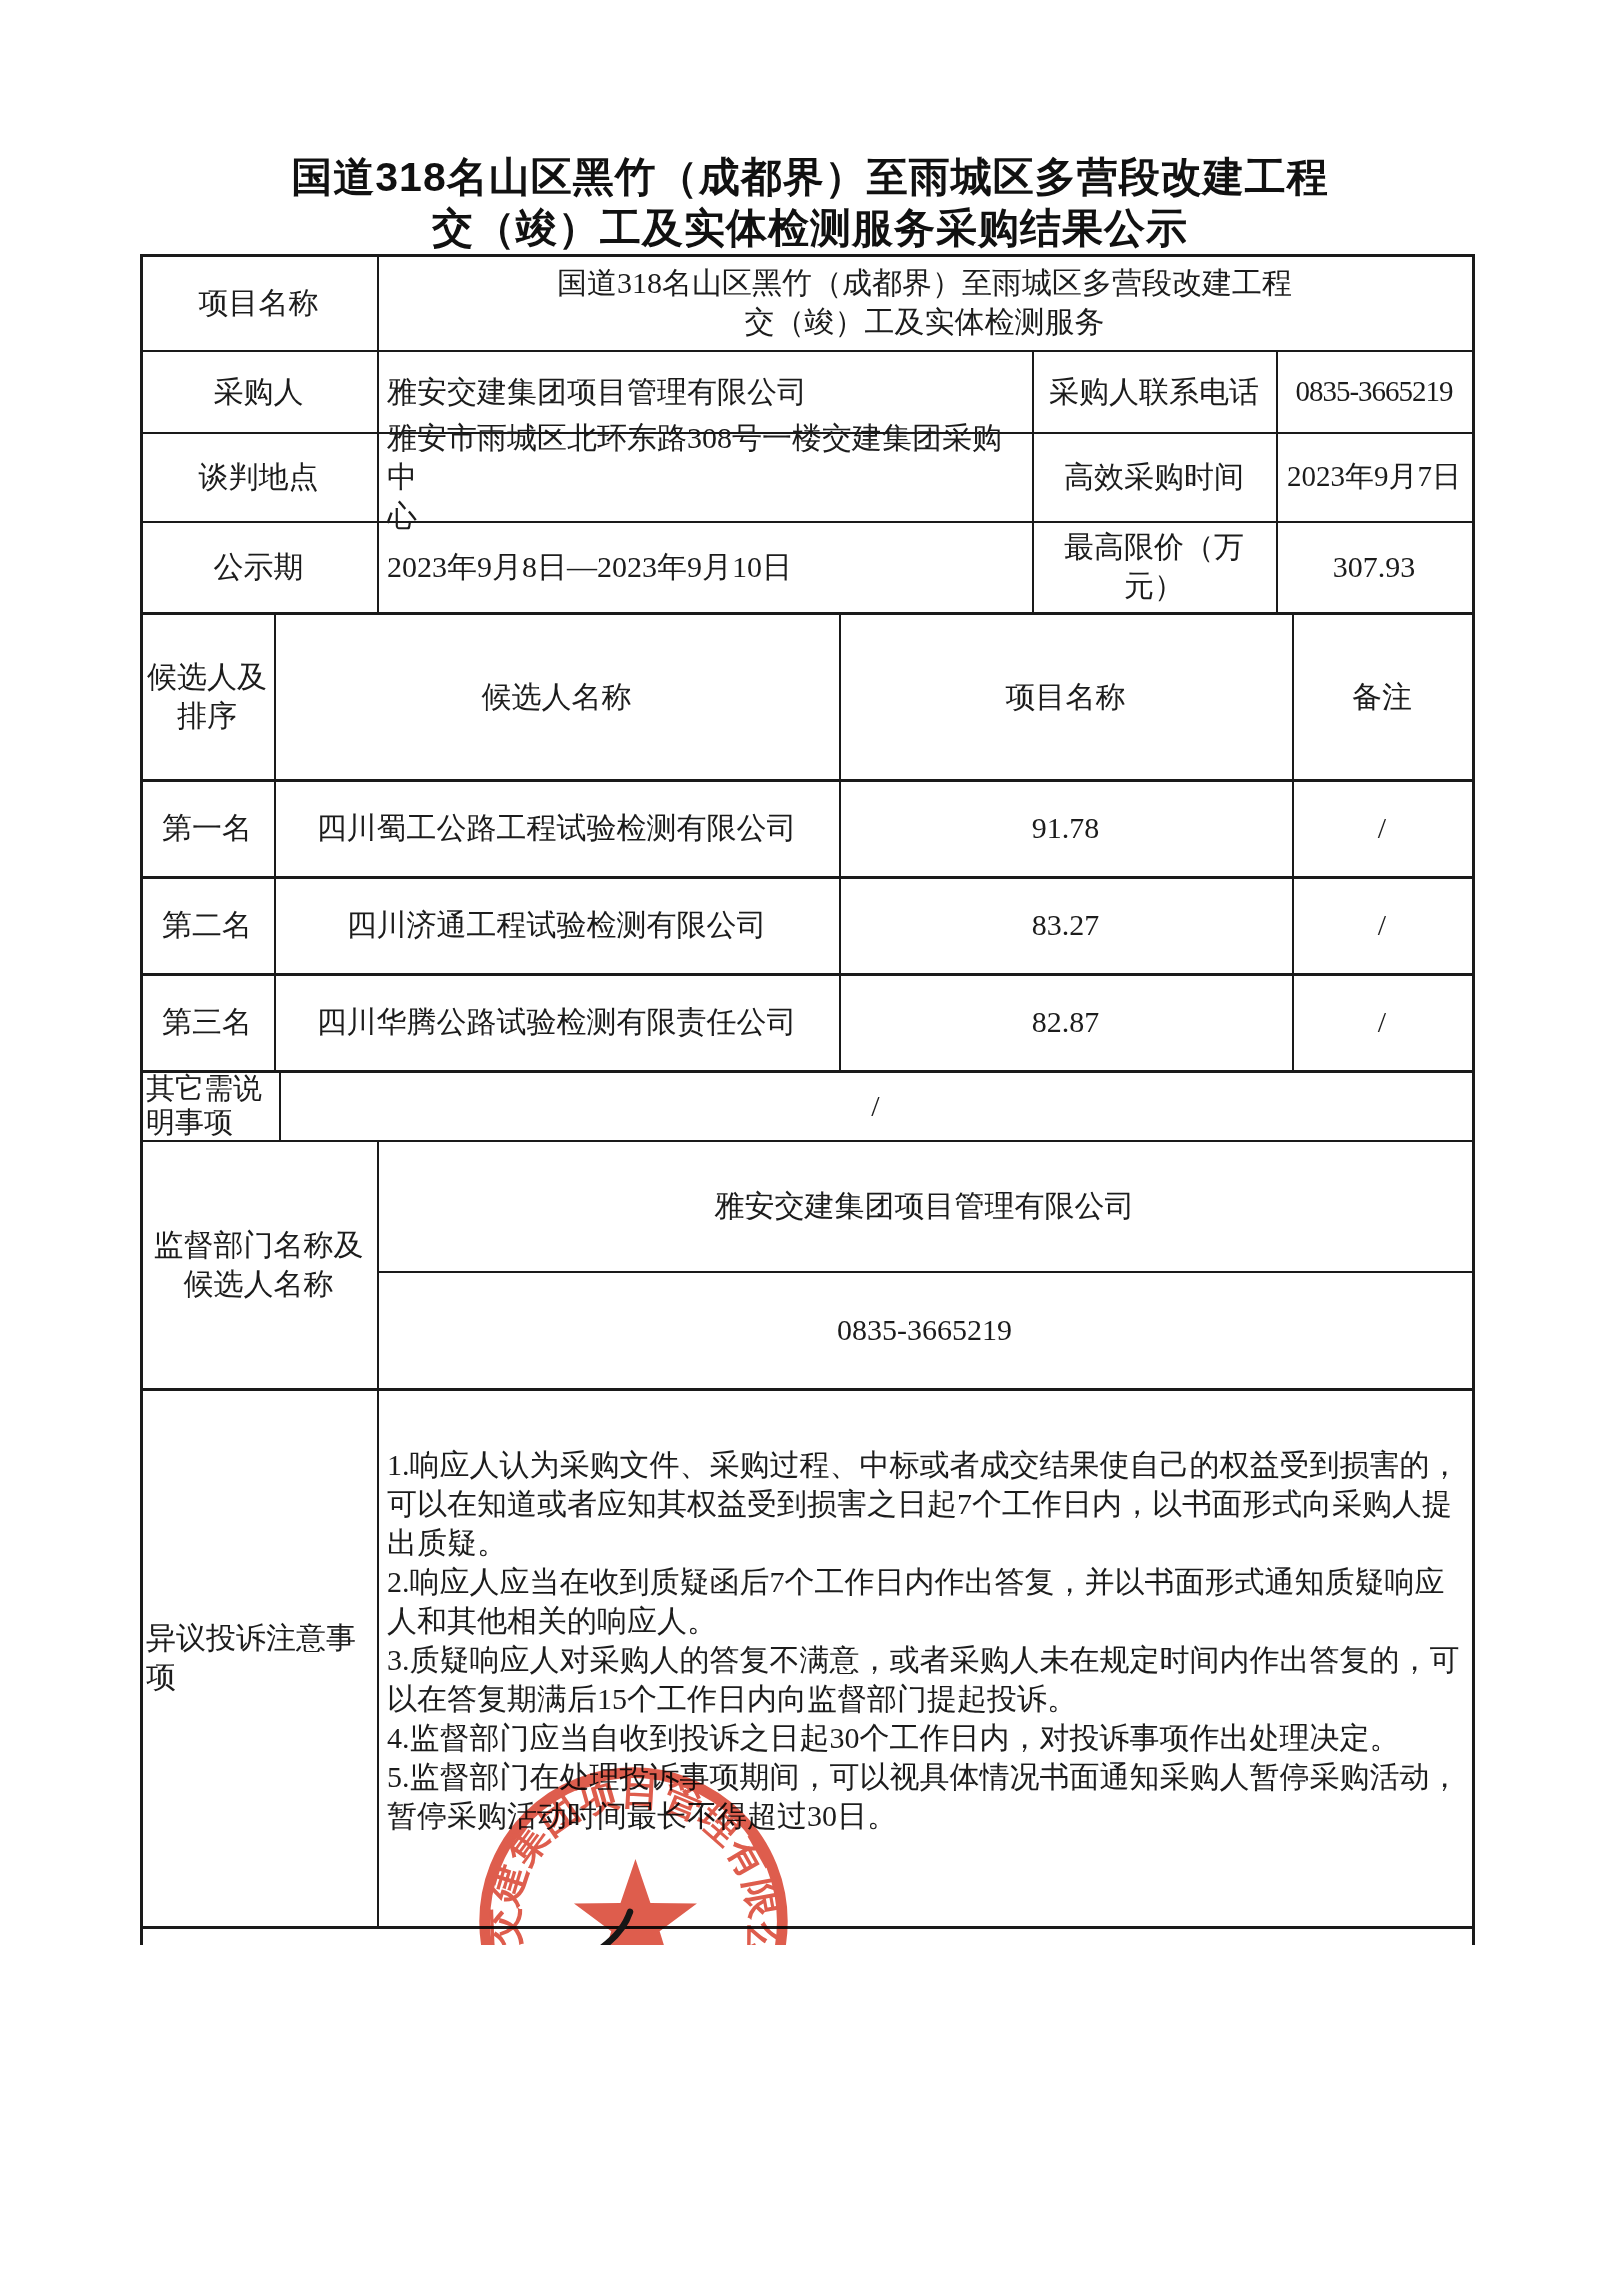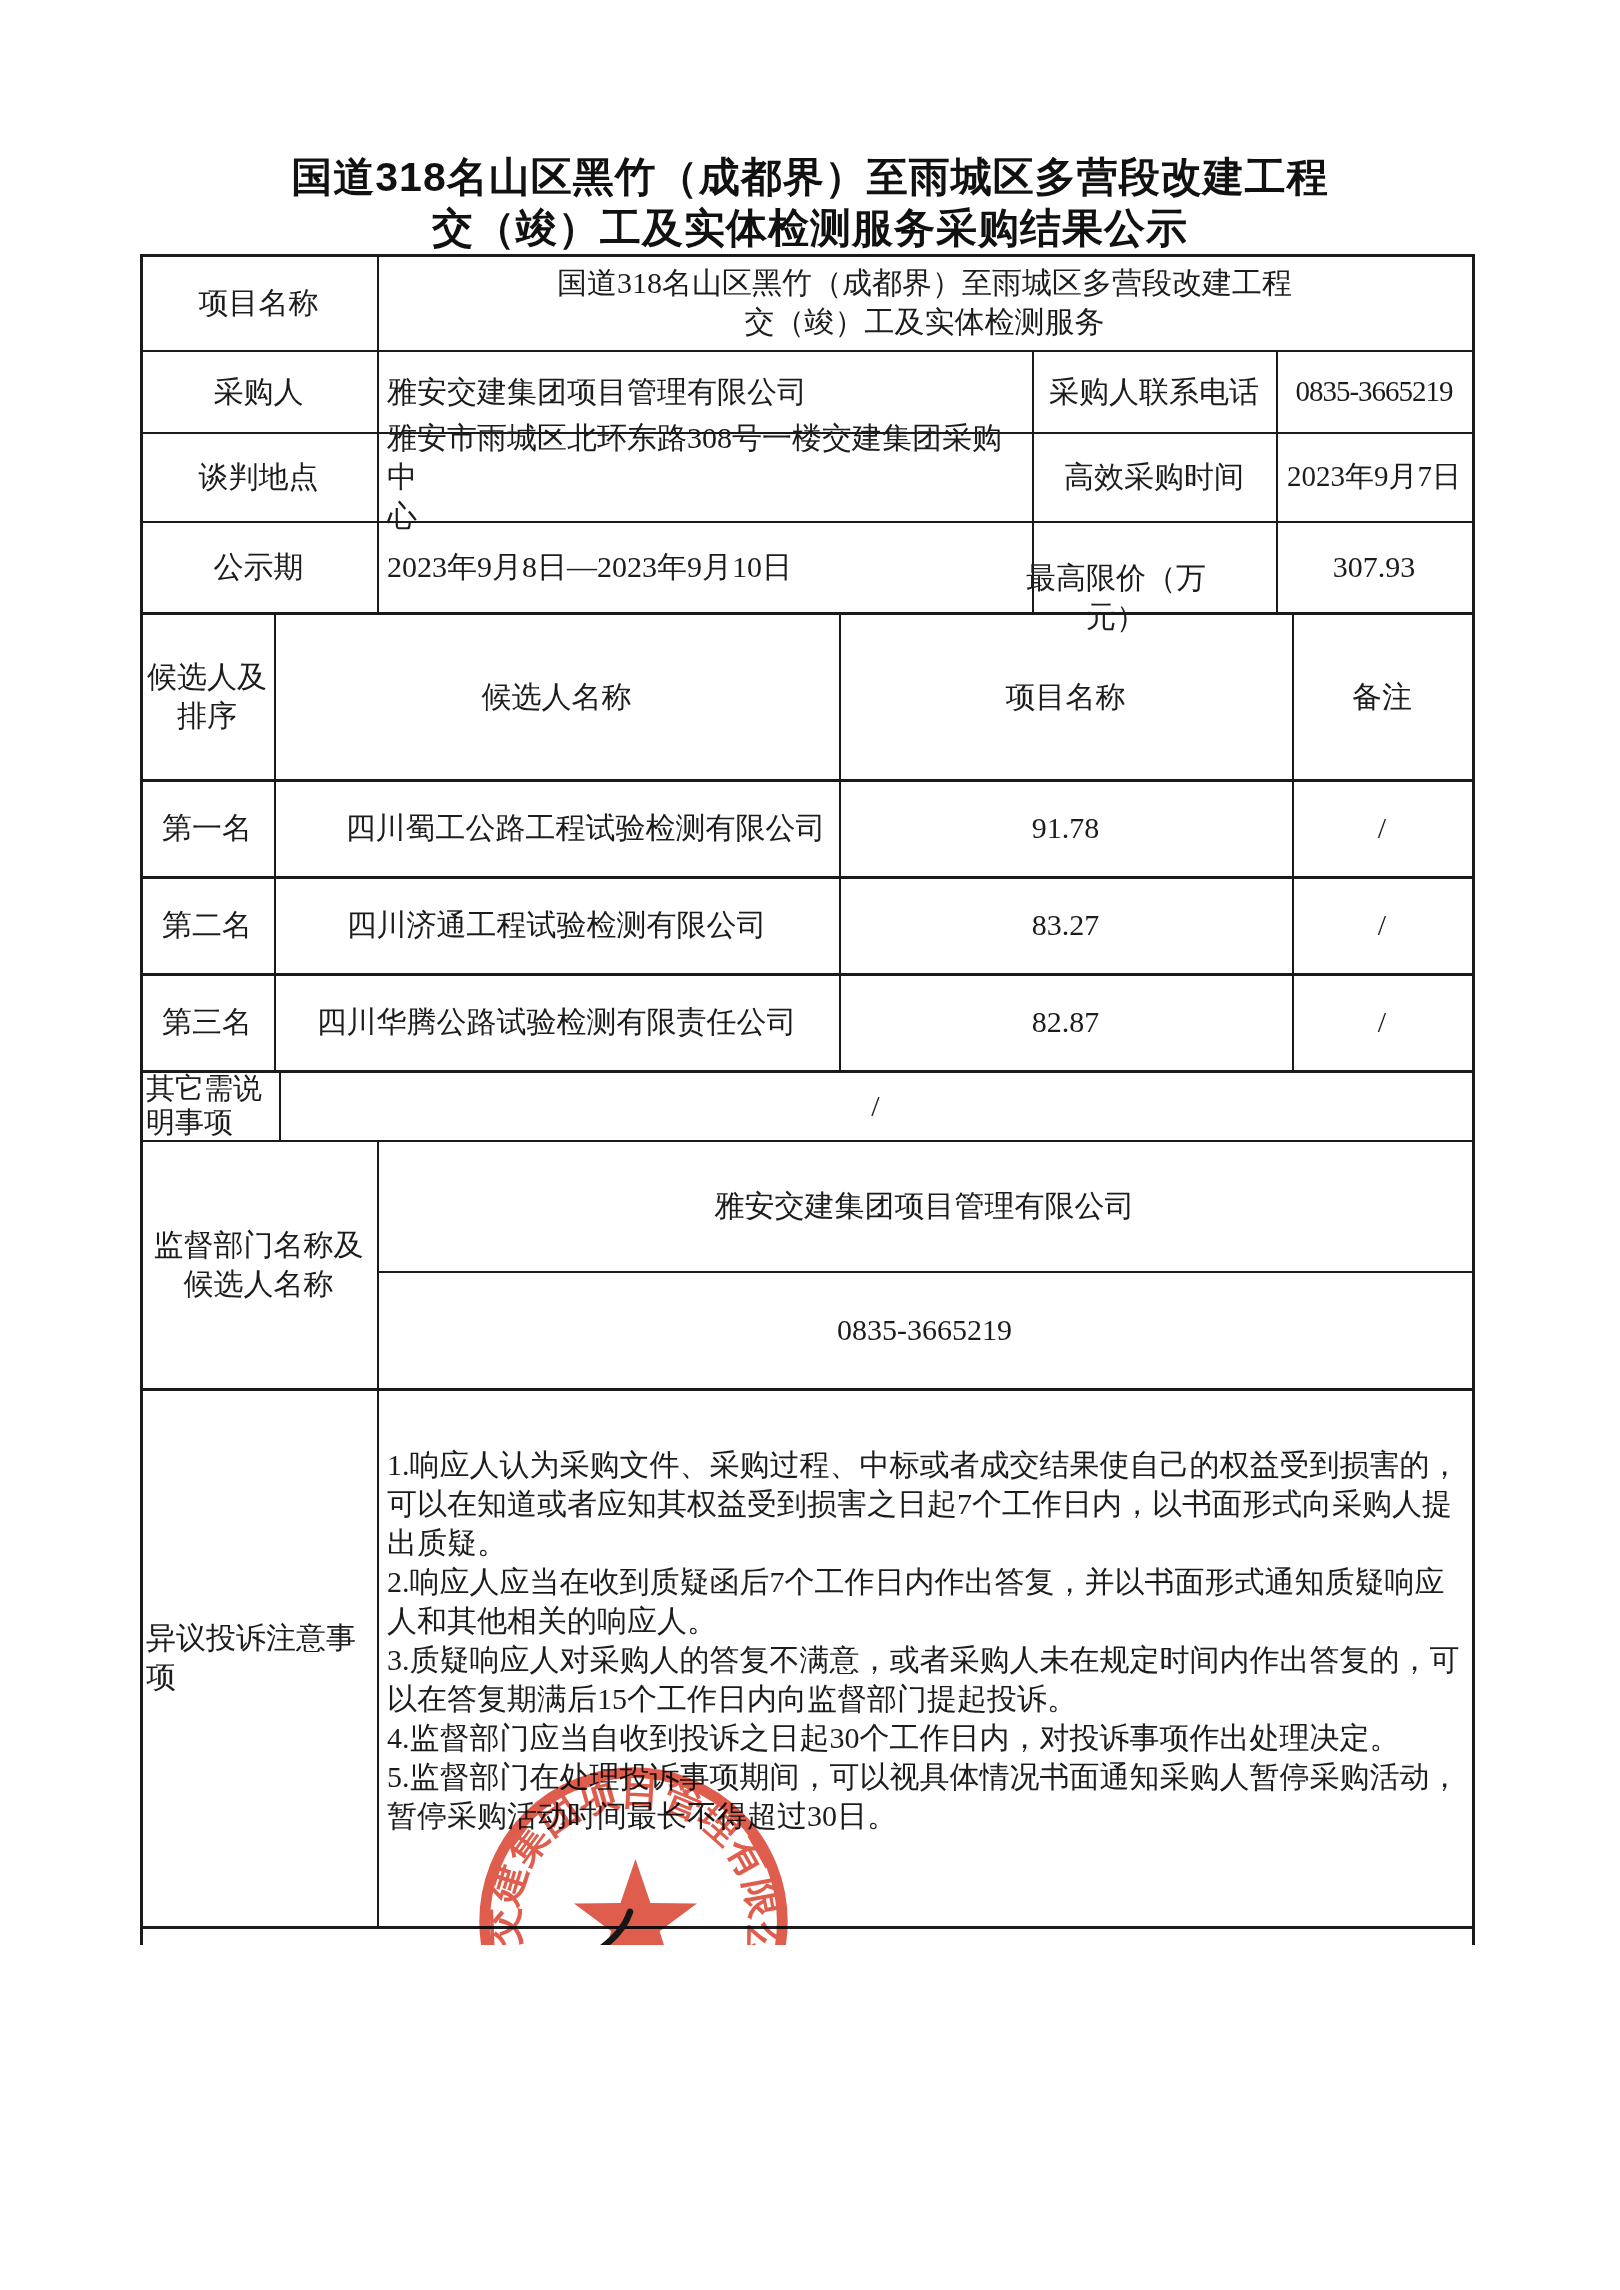--- a/index.html
+++ b/index.html
@@ -94,32 +94,32 @@
   <div class="cell small" style="left:1278px;top:352px;width:192px;height:78px;letter-spacing:-1px;">0835-3665219</div>
 
   <div class="cell" style="left:142px;top:434px;width:233px;height:85px;">谈判地点</div>
   <div class="cell left" style="left:387px;top:434px;width:642px;height:85px;">雅安市雨城区北环东路308号一楼交建集团采购中
 心</div>
   <div class="cell" style="left:1034px;top:434px;width:240px;height:85px;">高效采购时间</div>
   <div class="cell small" style="left:1278px;top:434px;width:192px;height:85px;">2023年9月7日</div>
 
   <div class="cell" style="left:142px;top:523px;width:233px;height:86px;">公示期</div>
   <div class="cell left" style="left:387px;top:523px;width:642px;height:86px;">2023年9月8日—2023年9月10日</div>
-  <div class="cell" style="left:996px;top:523px;width:240px;height:86px;margin-top:31px;">最高限价（万
+  <div class="cell" style="left:1034px;top:523px;width:240px;height:86px;">最高限价（万
 元）</div>
   <div class="cell" style="left:1278px;top:523px;width:192px;height:86px;">307.93</div>
 
   <div class="cell" style="left:276px;top:614px;width:561px;height:164px;">候选人名称</div>
   <div class="cell" style="left:142px;top:614px;width:130px;height:164px;">候选人及
 排序</div>
   <div class="cell" style="left:841px;top:614px;width:449px;height:164px;">项目名称</div>
   <div class="cell" style="left:1294px;top:614px;width:176px;height:164px;">备注</div>
 
   <div class="cell" style="left:142px;top:781px;width:130px;height:93px;">第一名</div>
-  <div class="cell" style="left:276px;top:781px;width:561px;height:93px;margin-left:29px;">四川蜀工公路工程试验检测有限公司</div>
+  <div class="cell" style="left:276px;top:781px;width:561px;height:93px;">四川蜀工公路工程试验检测有限公司</div>
   <div class="cell" style="left:841px;top:781px;width:449px;height:93px;">91.78</div>
   <div class="cell" style="left:1294px;top:781px;width:176px;height:93px;">/</div>
 
   <div class="cell" style="left:142px;top:878px;width:130px;height:93px;">第二名</div>
   <div class="cell" style="left:276px;top:878px;width:561px;height:93px;">四川济通工程试验检测有限公司</div>
   <div class="cell" style="left:841px;top:878px;width:449px;height:93px;">83.27</div>
   <div class="cell" style="left:1294px;top:878px;width:176px;height:93px;">/</div>
 
   <div class="cell" style="left:142px;top:975px;width:130px;height:93px;">第三名</div>
   <div class="cell" style="left:276px;top:975px;width:561px;height:93px;">四川华腾公路试验检测有限责任公司</div>

